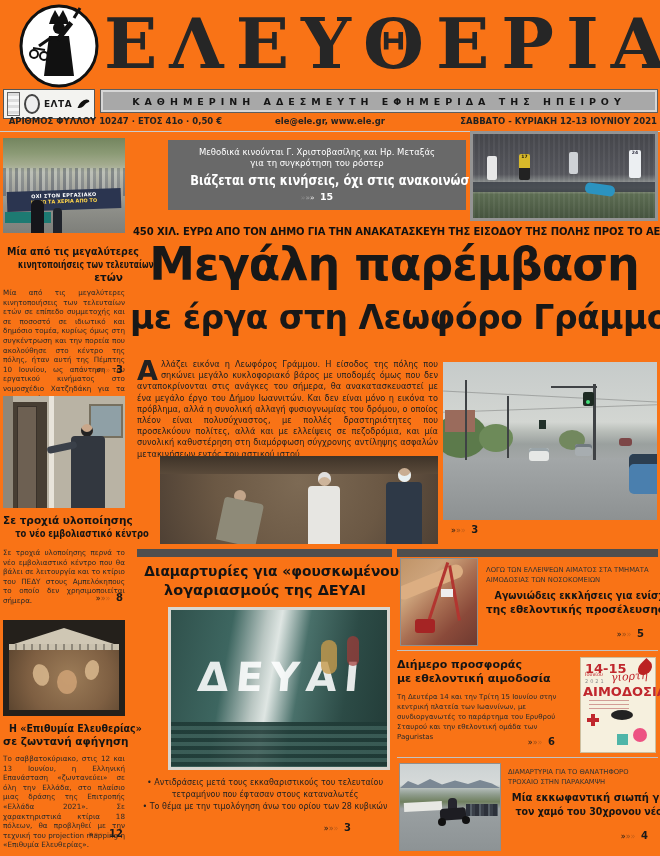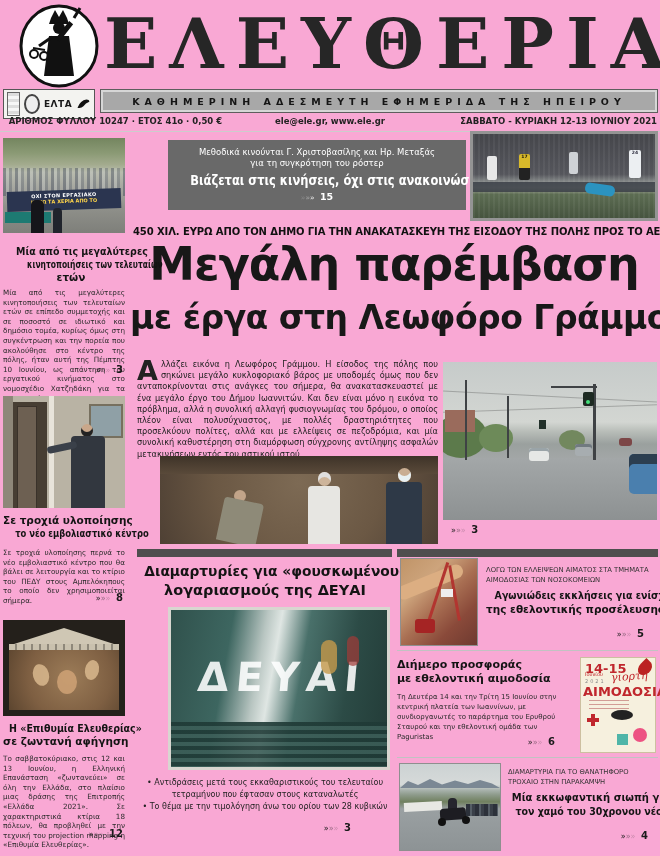--- a/index.html
+++ b/index.html
@@ -1,16 +1,16 @@
 <!DOCTYPE html>
 <html><head>
 <meta charset="utf-8">
 <style>
   html,body{margin:0;padding:0;background:#ffffff;}
-  .page{position:relative;width:660px;height:856px;background:#f9a8d4;overflow:hidden;
+  .page{position:relative;width:660px;height:856px;background:#f97316;overflow:hidden;
         font-family:"DejaVu Sans",sans-serif;color:#1a1a1a;}
   .abs{position:absolute;}
 
   
   .logo{left:12px;top:4px;width:94px;height:84px;}
   .mast-title{left:104px;top:0;width:552px;height:88px;line-height:88px;text-align:center;
      font-family:"DejaVu Serif",serif;font-weight:bold;font-size:70px;letter-spacing:12px;
      color:#262626;white-space:nowrap;}
   .elta-box{left:3px;top:89px;width:92px;height:30px;border:1px solid #555;background:#f3f3f0;
      display:flex;align-items:center;gap:4px;padding:2px 3px;box-sizing:border-box;}
@@ -112,21 +112,21 @@
   .tl-box2{left:96px;top:58px;width:7px;height:9px;background:#22302a;position:absolute;}
   .wire{position:absolute;height:1px;background:rgba(30,30,30,.25);}
   .w1{left:0;top:34px;width:214px;transform:rotate(3deg);}
   .w2{left:0;top:46px;width:214px;transform:rotate(-2deg);}
   .street-pm{left:451px;top:524px;width:120px;text-align:left;}
 
   
   .lc-title{font-weight:bold;font-size:10.5px;line-height:13px;text-align:center;color:#141414;}
   .lc-title div{white-space:nowrap;}
   .lc-body{font-size:7.2px;line-height:9.6px;text-align:justify;color:#2a2a2a;}
-  .protest-title{left:10px;top:245px;width:122px;}
+  .protest-title{left:1px;top:245px;width:122px;text-align:right;}
   .protest-body{left:3px;top:288px;width:122px;}
   .protest-pm{left:3px;top:364px;width:120px;text-align:right;}
 
   .photo-vaccine{left:3px;top:396px;width:122px;height:112px;background:
      linear-gradient(90deg,#8e8779 0 8%,#b9b3a4 8% 100%);}
   .doorway{left:10px;top:6px;width:34px;height:106px;background:#473e33;position:absolute;}
   .doorpanel{left:14px;top:10px;width:18px;height:102px;background:#6d6052;position:absolute;border:1px solid #3a322a;}
   .doorframe{left:46px;top:0;width:5px;height:112px;background:#e8e4da;position:absolute;}
   .vwin{left:86px;top:8px;width:30px;height:30px;background:#8fa0a6;position:absolute;border:2px solid #77705f;}
   .vman-h{left:78px;top:28px;width:12px;height:13px;background:#c9a78a;box-shadow:inset 0 -5px 0 #222;}

